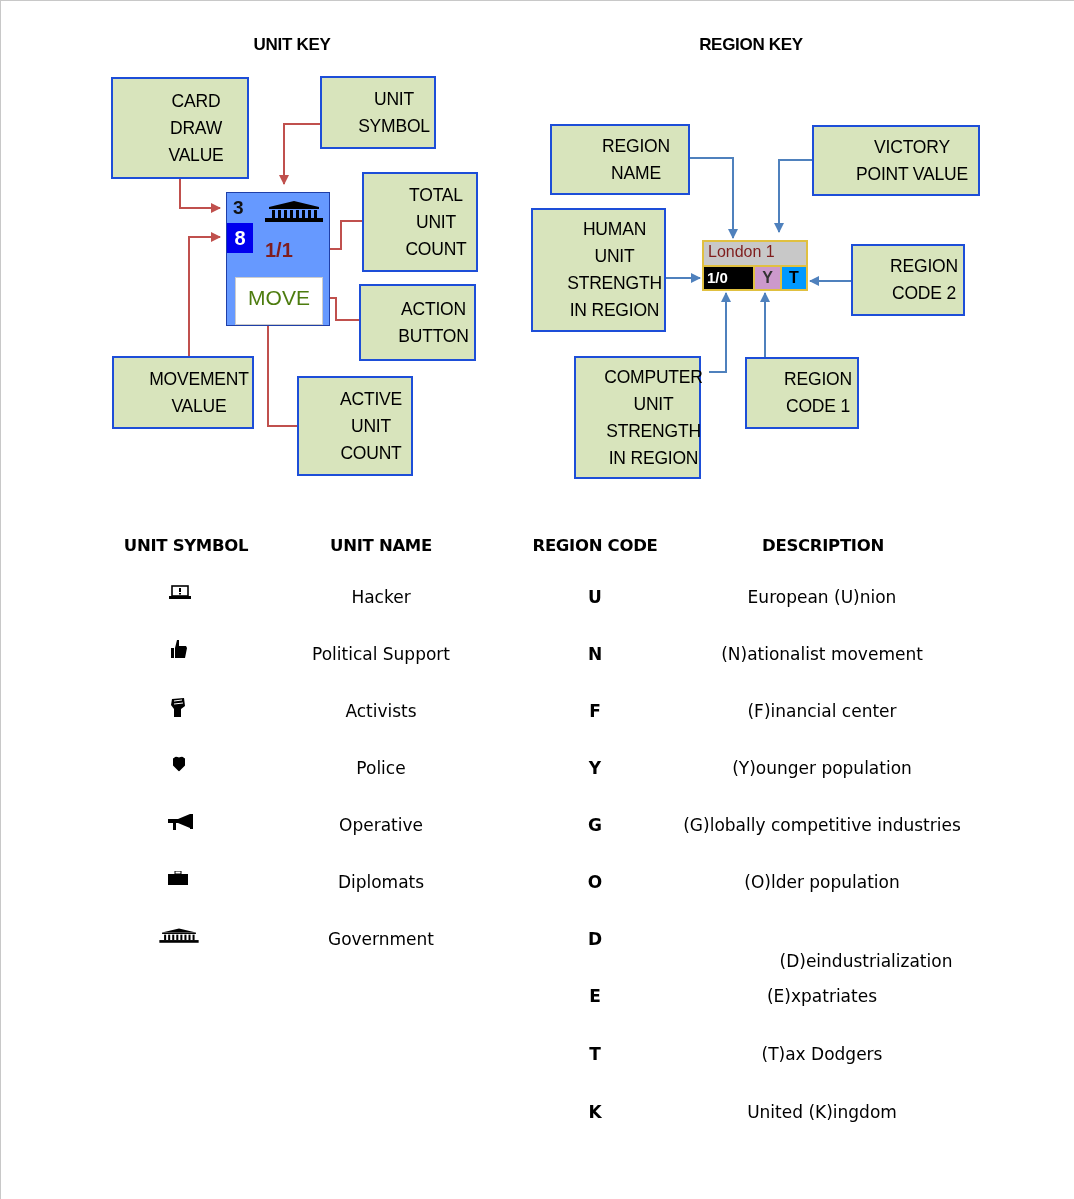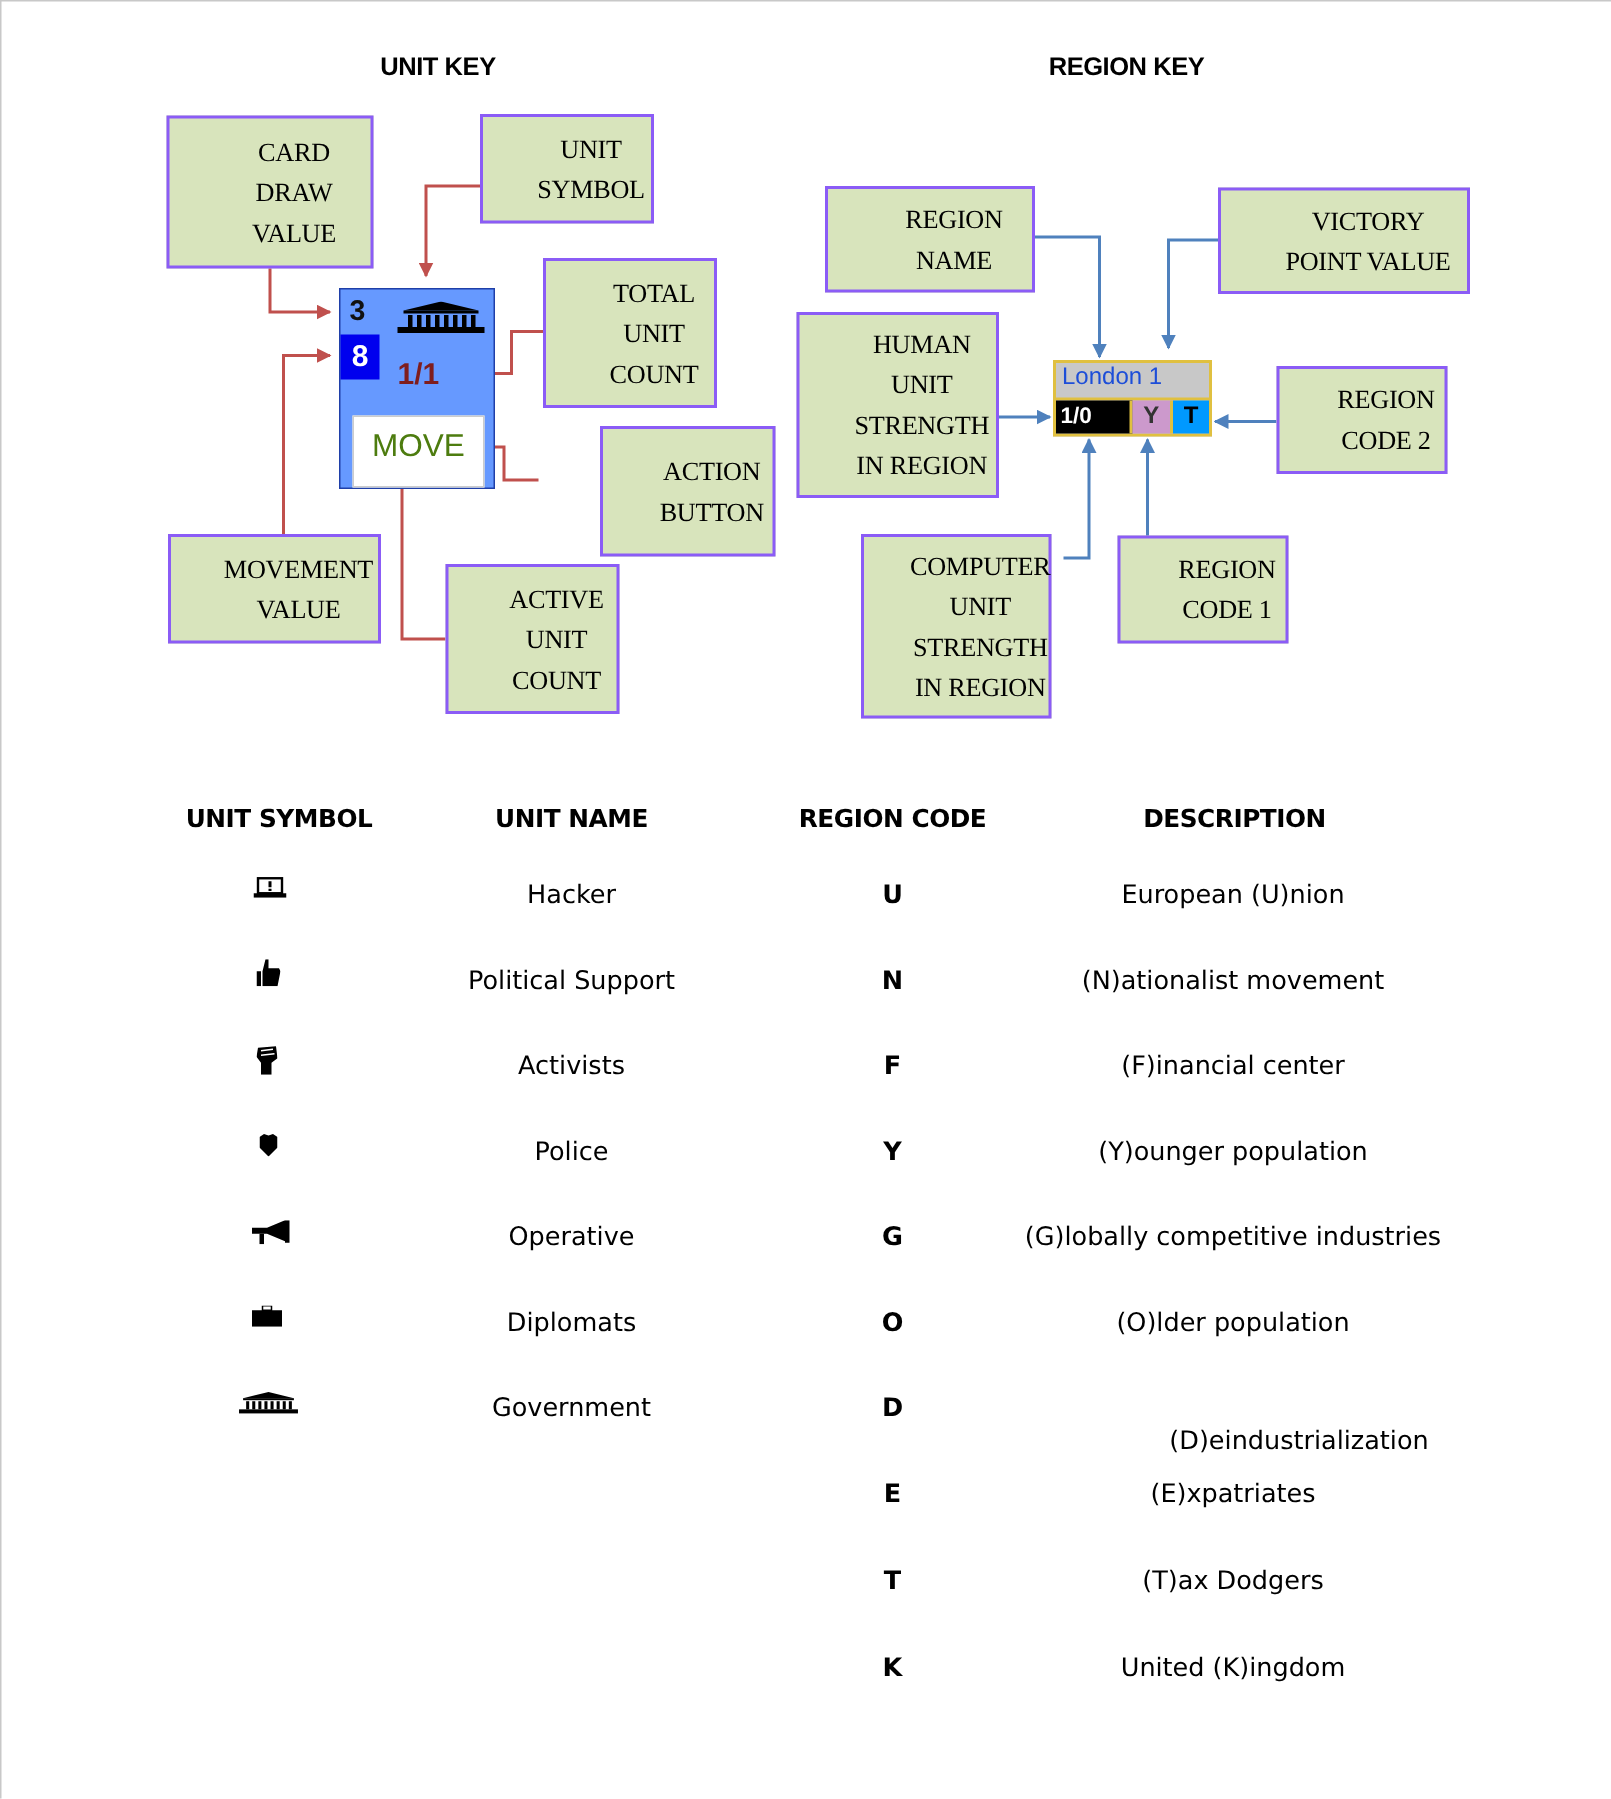--- a/index.html
+++ b/index.html
@@ -10,24 +10,24 @@
   }
   .frame {
     position: absolute; left: 0; top: 0; width: 1074px; height: 1199px;
     border-top: 1px solid #c8c8c8; border-left: 1px solid #c8c8c8; box-sizing: border-box;
   }
   .title {
     position: absolute; font-weight: bold; font-size: 17px; text-align: center;
     transform: translateX(-50%); white-space: nowrap; letter-spacing: -0.3px;
   }
   .callout {
-    position: absolute; background: #d8e4bc; border: 2px solid #8b5cf6;
+    position: absolute; background: #d8e4bc; border: 2px solid #1d4ed8;
     box-sizing: border-box; display: flex; align-items: center; justify-content: center;
     text-align: center; font-size: 19px; line-height: 27px; white-space: pre-line;
-    font-family: Liberation Serif, serif; font-size: 17.5px; letter-spacing: -0.2px; padding-left: 32px;
+    font-family: Liberation Sans, sans-serif; font-size: 17.5px; letter-spacing: -0.2px; padding-left: 32px;
   }
   svg.arrows { position: absolute; left: 0; top: 0; pointer-events: none; }
 
   
   .unit-card {
     position: absolute; left: 226px; top: 192px; width: 104px; height: 134px;
     background: #6699ff; border: 1px solid #1f3fa8; box-sizing: border-box;
   }
   .uc-draw { position: absolute; left: 6px; top: 4px; font-weight: bold; font-size: 19px; color: #111; }
   .uc-move { position: absolute; left: 0; top: 30px; width: 26px; height: 30px; background: #0000ee;
@@ -36,21 +36,21 @@
   .uc-count { position: absolute; left: 38px; top: 46px; font-weight: bold; font-size: 20px; color: #7f1d1d; }
   .uc-action { position: absolute; left: 8px; top: 84px; width: 88px; height: 48px; background: #fff;
     border: 1px solid #ccc; box-sizing: border-box; font-weight: normal; font-size: 21px; color: #4d7c0f;
     text-align: center; line-height: 40px; cursor: pointer; }
 
   
   .region-card {
     position: absolute; left: 702px; top: 240px; width: 106px; height: 51px;
     border: 2px solid #e0c040; box-sizing: border-box; background: #c8c8c8;
   }
-  .rc-name { position: absolute; left: 4px; top: 1px; font-size: 16px; color: #1d4ed8; white-space: nowrap; }
+  .rc-name { position: absolute; left: 4px; top: 1px; font-size: 16px; color: #7f1d1d; white-space: nowrap; }
   .rc-str { position: absolute; left: 0; top: 25px; width: 51px; height: 22px; background: #000; color: #fff;
     font-weight: bold; font-size: 15px; line-height: 22px; padding-left: 3px; box-sizing: border-box;
     border-right: 2px solid #e0c040; }
   .rc-code1 { position: absolute; left: 51px; top: 25px; width: 27px; height: 22px; background: #cc99cc;
     color: #333; font-weight: bold; font-size: 16px; text-align: center; line-height: 22px;
     border-right: 2px solid #e0c040; box-sizing: border-box; }
   .rc-code2 { position: absolute; left: 78px; top: 25px; width: 24px; height: 22px; background: #0099ff;
     color: #000; font-weight: bold; font-size: 16px; text-align: center; line-height: 22px; }
   .rc-top-sep { position: absolute; left: 0; top: 23px; width: 102px; height: 2px; background: #e0c040; }
 
@@ -101,21 +101,21 @@
 </svg>
 
 <div class="callout" style="left:111px; top:77px; width:138px; height:102px;">CARD
 DRAW
 VALUE</div>
 <div class="callout" style="left:320px; top:76px; width:116px; height:73px;">UNIT
 SYMBOL</div>
 <div class="callout" style="left:362px; top:172px; width:116px; height:100px;">TOTAL
 UNIT
 COUNT</div>
-<div class="callout" style="left:359px; top:284px; width:117px; height:87px;margin-left:41px;">ACTION
+<div class="callout" style="left:359px; top:284px; width:117px; height:77px;">ACTION
 BUTTON</div>
 <div class="callout" style="left:112px; top:356px; width:142px; height:73px;">MOVEMENT
 VALUE</div>
 <div class="callout" style="left:297px; top:376px; width:116px; height:100px;">ACTIVE
 UNIT
 COUNT</div>
 
 <div class="unit-card">
   <span class="uc-draw">3</span>
   <span class="uc-move">8</span>

